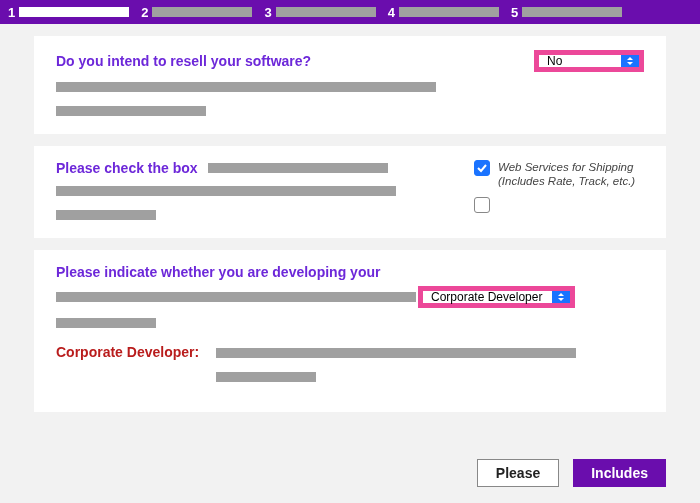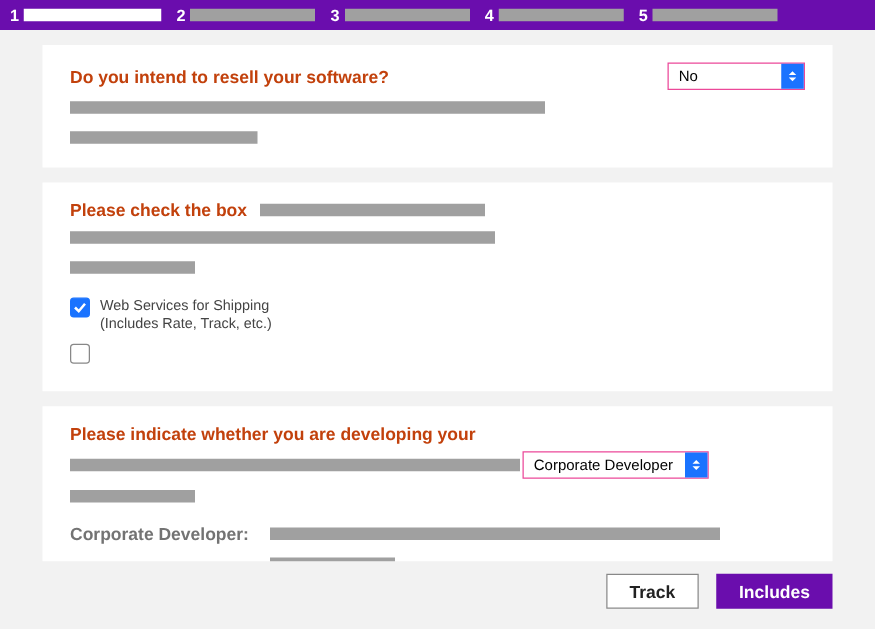--- a/index.html
+++ b/index.html
@@ -12,43 +12,43 @@
   .step-num { color: #fff; font-weight: bold; font-size: 13px; margin-right: 4px; }
   .step-bar { height: 10px; border-radius: 0; }
   .step-bar.active { background: #ffffff; }
   .step-bar.inactive { background: #a0a0a0; }
 
   
   .main { flex: 1; padding: 12px 34px 0 34px; display: flex; flex-direction: column; gap: 12px; overflow: hidden; }
   .card { background: #fff; padding: 14px 22px; }
 
   .q-row { display: flex; align-items: center; justify-content: space-between; }
-  .q-title { font-weight: bold; font-size: 14px; color: #c2410c; }
+  .q-title { font-weight: bold; font-size: 14px; color: #6d28d9; }
 
   
-  .select { position: relative; display: inline-flex; align-items: center; height: 22px; border: 1px solid #ec4899; background: #fff; font-size: 12px; padding: 0 28px 0 8px; min-width: 110px; }
+  .select { position: relative; display: inline-flex; align-items: center; height: 22px; border: 5px solid #ec4899; background: #fff; font-size: 12px; padding: 0 28px 0 8px; min-width: 110px; }
   .select-toggle { position: absolute; right: 0; top: 0; bottom: 0; width: 18px; background: #1a73ff; display: flex; flex-direction: column; align-items: center; justify-content: center; }
   .caret-up, .caret-down { width: 0; height: 0; border-left: 3px solid transparent; border-right: 3px solid transparent; }
   .caret-up { border-bottom: 3px solid #fff; margin-bottom: 1px; }
   .caret-down { border-top: 3px solid #fff; margin-top: 1px; }
 
   
   .ph { background: #a0a0a0; height: 10px; display: inline-block; }
   .ph-row { margin-top: 6px; }
 
   
   .chk-row { display: flex; align-items: flex-start; gap: 8px; margin-bottom: 8px; }
   .chk { width: 16px; height: 16px; border: 1px solid #888; border-radius: 3px; background: #fff; display: flex; align-items: center; justify-content: center; flex-shrink: 0; }
   .chk.checked { background: #1a73ff; border-color: #1a73ff; }
   .chk.checked svg { width: 10px; height: 10px; }
   .chk-label { font-size: 11.5px; color: #444; line-height: 1.25; }
 
   .defs { margin-top: 12px; }
   .def-row { display: flex; align-items: flex-start; gap: 12px; margin-bottom: 12px; }
-  .def-term { font-weight: bold; font-size: 14px; color: #737373; width: 148px; flex-shrink: 0; }
+  .def-term { font-weight: bold; font-size: 14px; color: #b91c1c; width: 148px; flex-shrink: 0; }
   .def-body { flex: 1; }
 
   
   .footer { display: flex; justify-content: flex-end; gap: 14px; padding: 10px 34px 16px 34px; }
   .btn { font-size: 14px; font-weight: bold; height: 28px; padding: 0 18px; border: none; cursor: pointer; }
   .btn-cancel { background: #fff; border: 1px solid #888; color: #222; }
   .btn-primary { background: #6a0dad; color: #fff; }
   .flex-row { display: flex; flex-direction: row; }
 </style>
 </head>
@@ -87,30 +87,30 @@
         <span class="select-toggle">
           <span class="caret-up"></span>
           <span class="caret-down"></span>
         </span>
       </div>
     </div>
     <div class="ph-row"><span class="ph" style="width:380px"></span></div>
     <div class="ph-row"><span class="ph" style="width:150px"></span></div>
   </div>
 
-  <div class="card" style="display:flex; gap:14px;flex-direction:column;">
+  <div class="card" style="display:flex; gap:14px;">
     <div style="flex:1;">
       <div class="flex-row" style="align-items:center; gap:10px;">
         <span class="q-title">Please check the box</span>
         <span class="ph" style="width:180px"></span>
       </div>
       <div class="ph-row"><span class="ph" style="width:340px"></span></div>
       <div class="ph-row"><span class="ph" style="width:100px"></span></div>
     </div>
-    <div style="width:170px;">
+    <div style="width:170px;font-style:italic;">
       <div class="chk-row">
         <span class="chk checked">
           <svg viewBox="0 0 10 10">
               <path d="M1 5 L4 8 L9 2" stroke="#fff" stroke-width="2" fill="none"></path>
             </svg>
         </span>
         <span class="chk-label">Web Services for Shipping (Includes Rate, Track, etc.)</span>
       </div>
       <div class="chk-row">
         <span class="chk"></span>
@@ -139,15 +139,15 @@
           <div><span class="ph" style="width:360px"></span></div>
           <div class="ph-row"><span class="ph" style="width:100px"></span></div>
         </div>
       </div>
     </div>
   </div>
 
 </div>
 
 <div class="footer">
-  <button class="btn btn-cancel">Track</button>
+  <button class="btn btn-cancel">Please</button>
   <button class="btn btn-primary">Includes</button>
 </div>
 
 </body></html>

